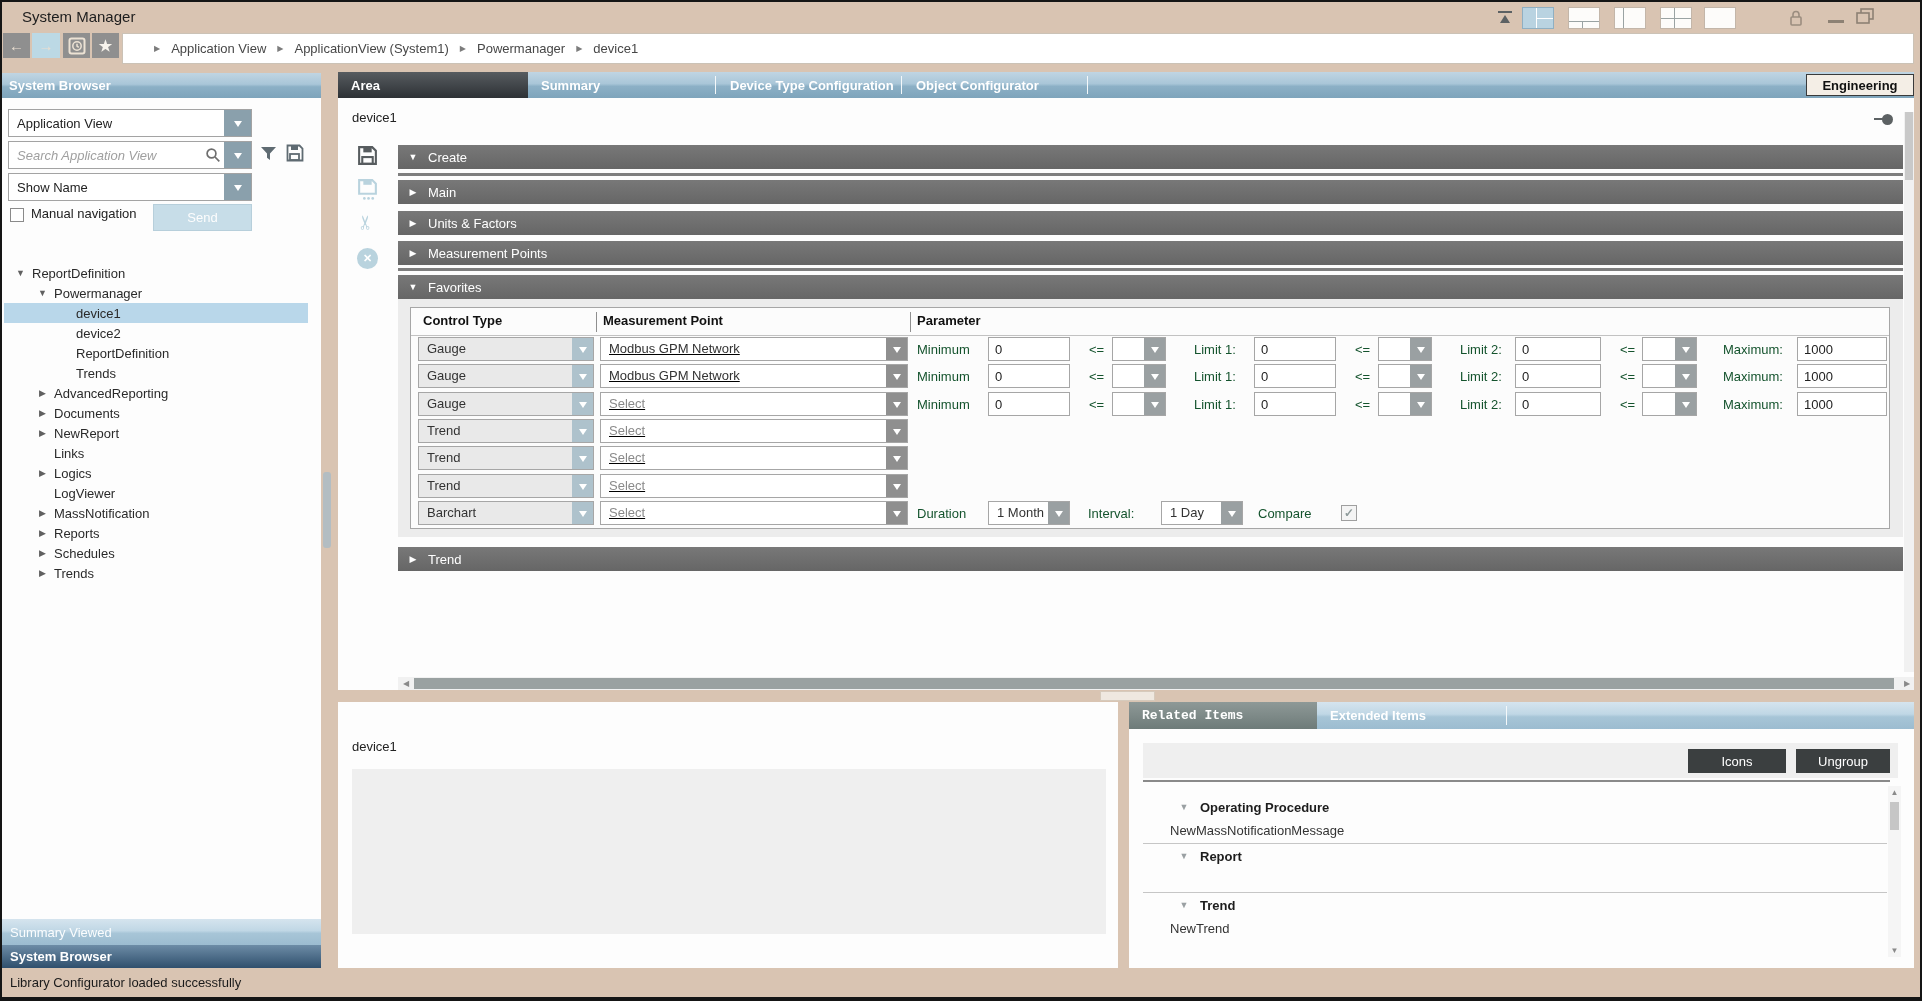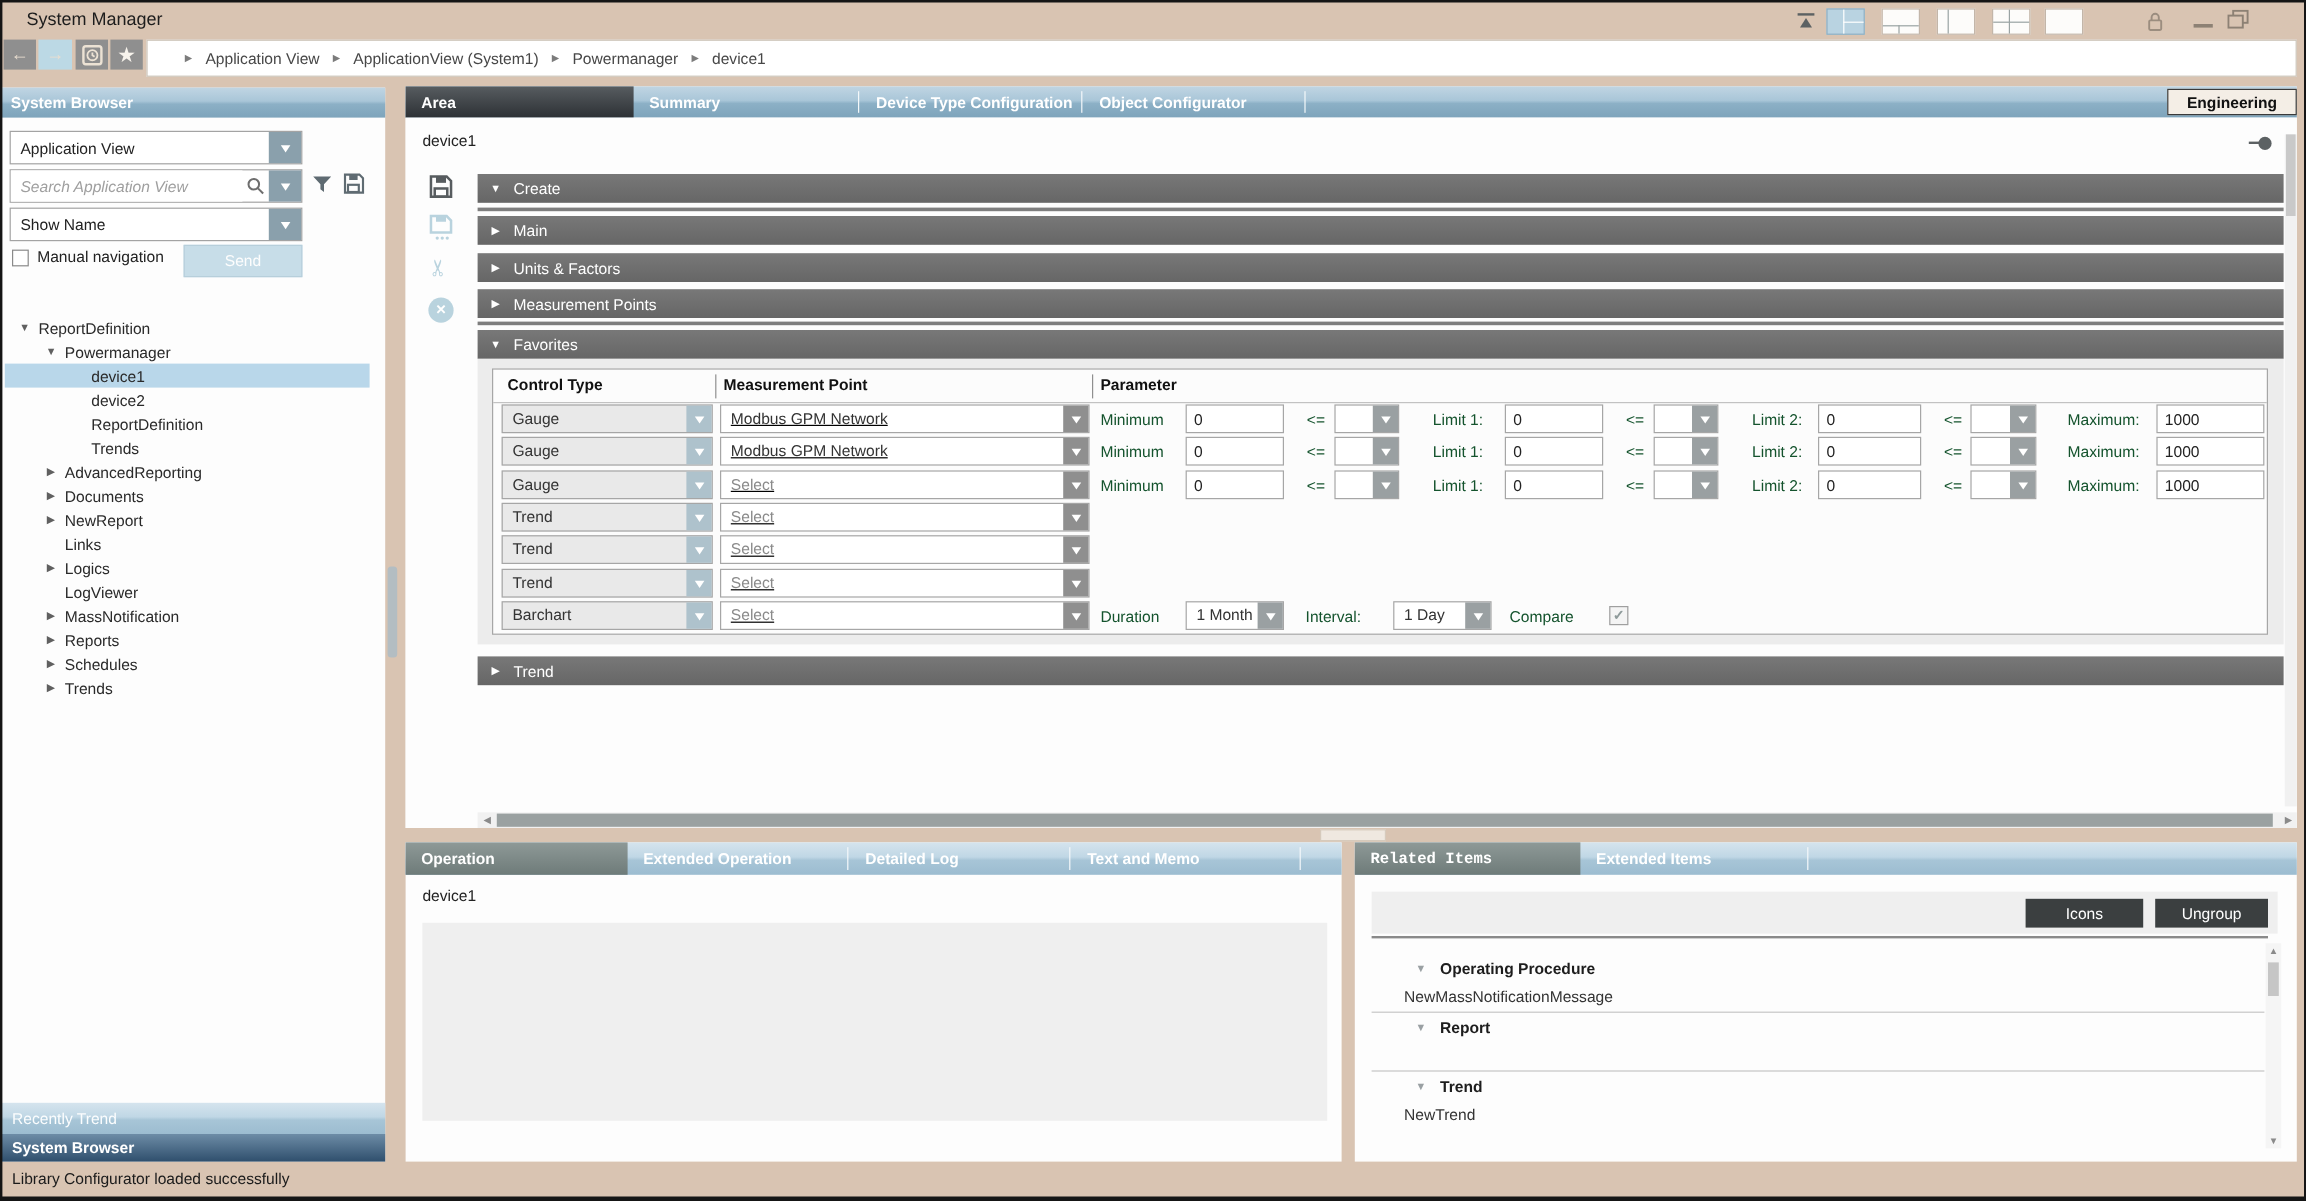--- a/index.html
+++ b/index.html
@@ -256,21 +256,21 @@
     <div class="snode" style="top:470px;">
         <span class="tw" style="margin-left:32px;">▶</span>
         <span>Schedules</span>
       </div>
     <div class="snode" style="top:490px;">
         <span class="tw" style="margin-left:32px;">▶</span>
         <span>Trends</span>
       </div>
 
     <div class="sfoot bluegrad-light" style="top:846px;height:26px;color:#fbfdfe;">
-        <span>Recently Trend</span>
+        <span>Summary Viewed</span>
       </div>
     <div class="sfoot" style="top:872px;height:23px;background:linear-gradient(180deg,#6d8ca6,#2f4f6d);font-weight:bold;">
         <span>System Browser</span>
       </div>
   </div>
 
   <div class="grip-v"></div>
   <div class="grip-h"></div>
 
   <div class="panel" style="left:338px;top:72px;width:1576px;height:618px;">
@@ -527,37 +527,20 @@
 
       <div class="sbar" style="left:60px;top:579px;width:1516px;height:13px;">
         <div class="sarrow" style="left:2px;top:0;width:12px;height:13px;">◀</div>
         <div class="sthumb" style="left:16px;top:1px;width:1480px;height:11px;"></div>
         <div class="sarrow" style="right:1px;top:0;width:12px;height:13px;">▶</div>
       </div>
     </div>
   </div>
 
   <div class="panel" style="left:338px;top:702px;width:780px;height:266px;">
-    <div class="tabbar bluegrad-light" style="height:27px;">
-      <div class="tab gray" style="left:0;width:185px;">
-          <span>Operation</span>
-        </div>
-      <div class="tab" style="left:185px;width:183px;">
-          <span>Extended Operation</span>
-        </div>
-      <div class="tabsep" style="left:368px;"></div>
-      <div class="tab" style="left:370px;width:183px;">
-          <span>Detailed Log</span>
-        </div>
-      <div class="tabsep" style="left:553px;"></div>
-      <div class="tab" style="left:555px;width:188px;">
-          <span>Text and Memo</span>
-        </div>
-      <div class="tabsep" style="left:745px;"></div>
-    </div>
     <div class="abs" style="left:14px;top:37px;font-size:13px;color:#222;">device1</div>
     <div class="graybox" style="left:14px;top:67px;width:754px;height:165px;"></div>
   </div>
 
   <div class="panel" style="left:1129px;top:702px;width:785px;height:266px;">
     <div class="tabbar bluegrad-light" style="height:27px;">
       <div class="tab gray" style="left:0;width:188px;font-family:Liberation Mono, monospace;">
           <span>Related Items</span>
         </div>
       <div class="tab" style="left:188px;width:187px;">

